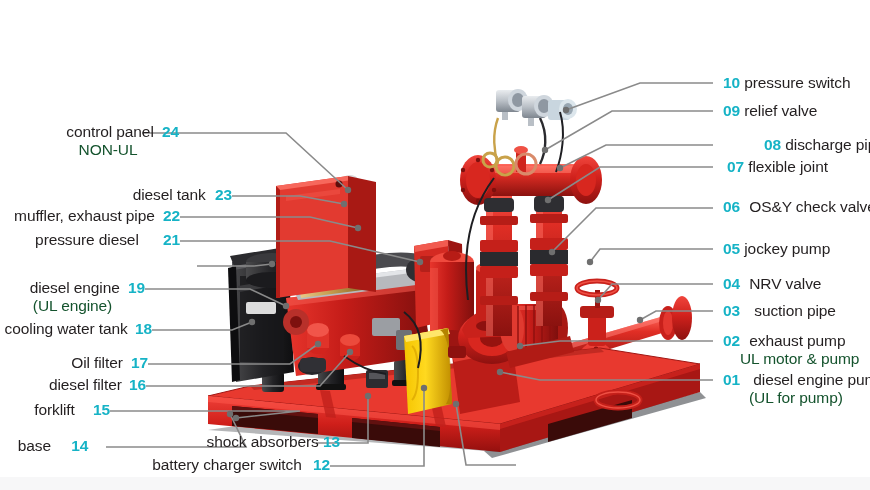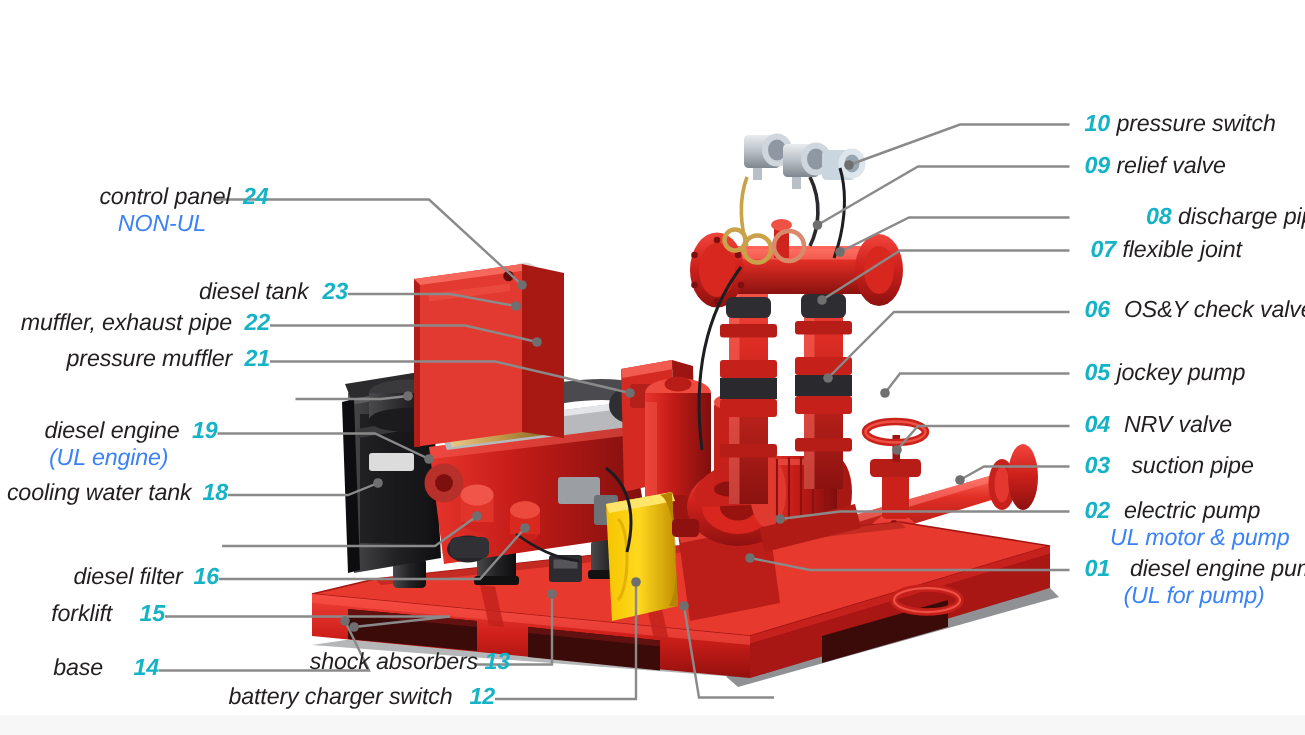--- a/index.html
+++ b/index.html
@@ -19,30 +19,29 @@
   }
 
   
   .callout{
     position:absolute;
     white-space:nowrap;
     color:#231f20;
     font-size:15.5px;
     line-height:16.5px;
     letter-spacing:-0.1px;
-    font-style:italic;
   }
   .callout .num{
     color:#16b3c6;
     font-weight:bold;
     font-size:15.5px;
   }
   .callout.right{text-align:left;}
   .callout.left{text-align:right;}
-  .callout .sub{display:block;font-size:15.5px;line-height:17px;color:#3b82f6;}
+  .callout .sub{display:block;font-size:15.5px;line-height:17px;color:#14532d;}
   .callout .sub.ctr{text-align:center;}
 
   
   #leaders{position:absolute;left:0;top:0;width:870px;height:490px;pointer-events:none;}
 
   
   #machine{position:absolute;left:0;top:0;width:870px;height:490px;}
 </style>
 </head>
 <body>
@@ -482,21 +481,21 @@
   <div class="callout right" style="left:723px;top:276px;">
     <span class="num">04</span>
     <span style="margin-left:5px;">NRV valve</span>
   </div>
   <div class="callout right" style="left:723px;top:303px;">
     <span class="num">03</span>
     <span style="margin-left:10px;">suction pipe</span>
   </div>
   <div class="callout right" style="left:723px;top:333px;">
     <span class="num">02</span>
-    <span style="margin-left:5px;">electric pump</span>
+    <span style="margin-left:5px;">exhaust pump</span>
     <span class="sub" style="padding-left:17px;">UL motor &amp; pump</span>
   </div>
   <div class="callout right" style="left:723px;top:372px;">
     <span class="num">01</span>
     <span style="margin-left:9px;">diesel engine pump</span>
     <span class="sub" style="padding-left:26px;">(UL for pump)</span>
   </div>
 
   <div class="callout left" style="left:0px;top:124px;width:142px;margin-left:37px;">
     <span>control panel</span>
@@ -505,41 +504,45 @@
   </div>
   <div class="callout left" style="left:0px;top:187px;width:232px;">
     <span>diesel tank</span>
     <span class="num" style="margin-left:5px;">23</span>
   </div>
   <div class="callout left" style="left:-8px;top:208px;width:188px;">
     <span>muffler, exhaust pipe</span>
     <span class="num" style="margin-left:4px;">22</span>
   </div>
   <div class="callout left" style="left:0px;top:232px;width:180px;">
-    <span>pressure muffler</span>
-    <span class="num" style="margin-left:4px;">21</span>
+    <span>pressure diesel</span>
+    <span class="num" style="margin-left:20px;">21</span>
   </div>
   <div class="callout left" style="left:0px;top:280px;width:145px;">
     <span>diesel engine</span>
     <span class="num" style="margin-left:4px;">19</span>
     <span class="sub ctr">(UL engine)</span>
   </div>
   <div class="callout left" style="left:-8px;top:321px;width:160px;">
     <span>cooling water tank</span>
     <span class="num" style="margin-left:3px;">18</span>
   </div>
+  <div class="callout left" style="left:0px;top:355px;width:148px;">
+    <span>Oil filter</span>
+    <span class="num" style="margin-left:4px;">17</span>
+  </div>
   <div class="callout left" style="left:0px;top:377px;width:146px;">
     <span>diesel filter</span>
     <span class="num" style="margin-left:3px;">16</span>
   </div>
   <div class="callout left" style="left:0px;top:402px;width:110px;">
     <span>forklift</span>
     <span class="num" style="margin-left:14px;">15</span>
   </div>
-  <div class="callout left" style="left:0px;top:438px;width:106px;">
+  <div class="callout left" style="left:0px;top:438px;width:106px;text-align:center;">
     <span>base</span>
     <span class="num" style="margin-left:16px;">14</span>
   </div>
 
   <div class="callout left" style="left:0px;top:434px;width:316px;padding-left:24px;">
     <span>shock absorbers</span>
     <span class="num">13</span>
   </div>
   <div class="callout left" style="left:0px;top:457px;width:330px;">
     <span>battery charger switch</span>

